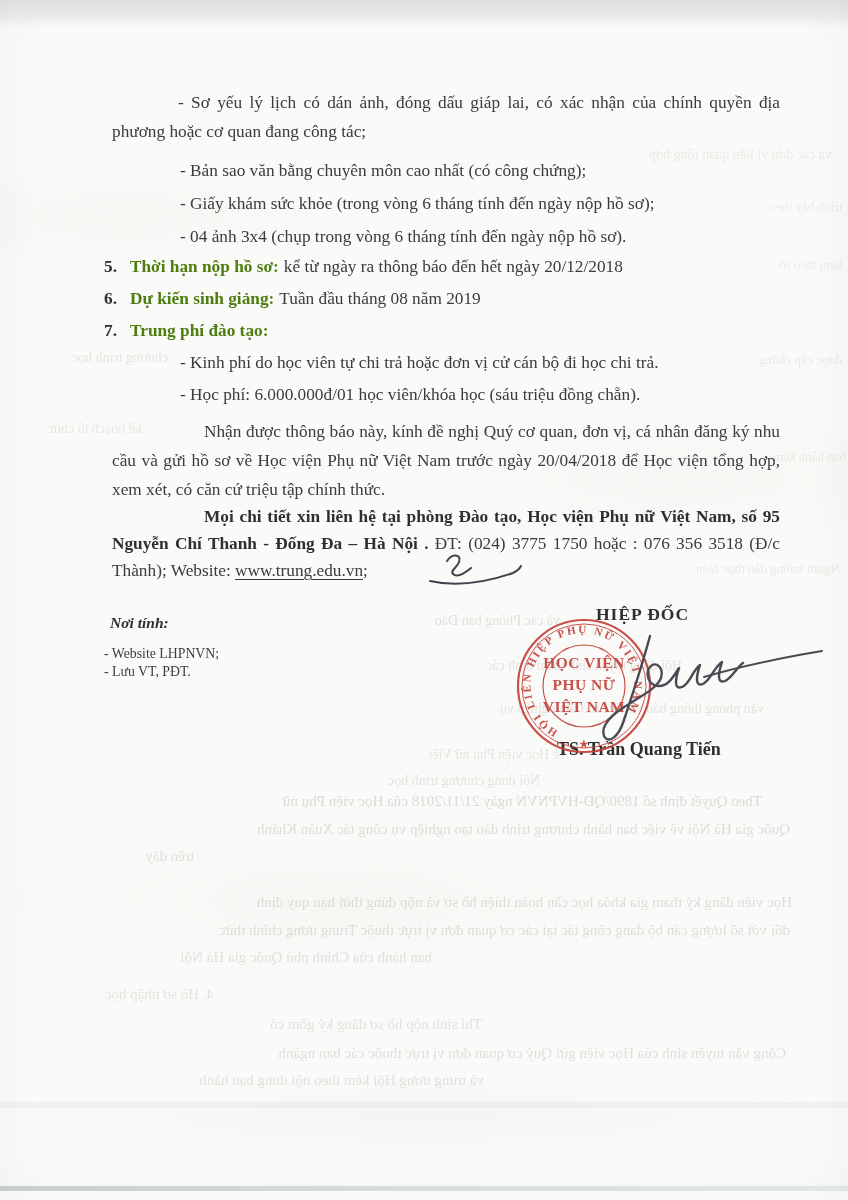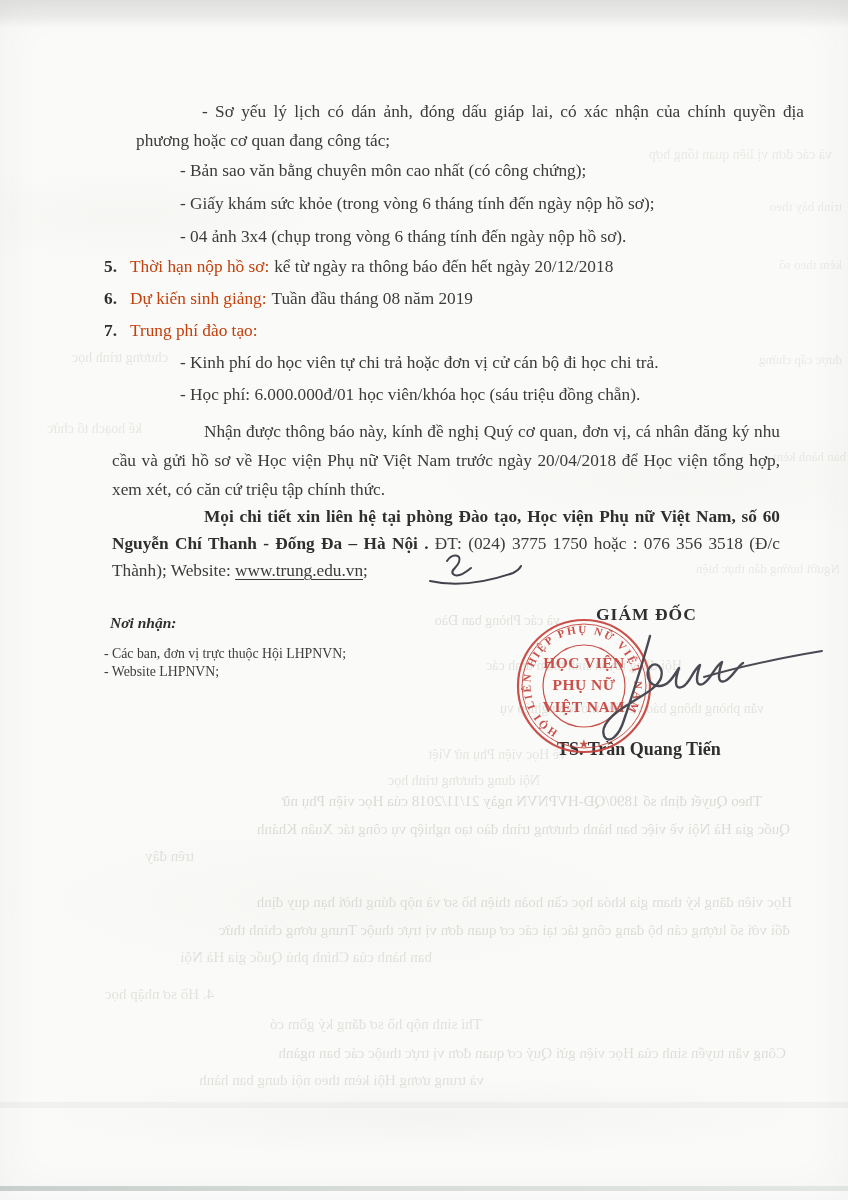--- a/index.html
+++ b/index.html
@@ -27,21 +27,21 @@
 
   
   .para{left:112px;width:668px;font-size:17.3px;line-height:29px;
     text-align:justify;color:#3b3b3b;}
   .indent66{text-indent:66px;}
   .indent92{text-indent:92px;}
   .line{left:112px;width:700px;font-size:17.3px;white-space:nowrap;color:#3b3b3b;}
   .bullet{padding-left:68px;}
   .numitem{left:104px;width:700px;font-size:17.3px;white-space:nowrap;}
   .numitem .num{font-weight:bold;color:#2f2f2f;margin-right:13px;}
-  .numitem .lbl{font-weight:normal;color:#c2410c;}
+  .numitem .lbl{font-weight:bold;color:#4d7c0f;}
   .numitem .itext{margin-left:5px;margin-top:6px;}
   b,.bold{font-weight:bold;color:#2f2f2f;}
   .contact{line-height:27px;}
   .url{text-decoration:underline;text-underline-offset:3px;}
 
   .giamdoc{left:596px;top:604px;font-size:17.5px;font-weight:bold;letter-spacing:1px;color:#2f2f2f;}
   .noinhan{left:110px;top:614px;font-size:15.5px;font-weight:bold;font-style:italic;color:#2f2f2f;}
   .recips{left:104px;top:645px;font-size:13.8px;line-height:17.6px;color:#3d3d3d;}
   .tsname{left:557px;top:739px;font-size:18px;font-weight:bold;color:#2f2f2f;}
 
@@ -80,21 +80,21 @@
     <div class="ghost" style="left: 64px; top: 847px; width: 130px; font-size: 15px; opacity: 0.24;">trên đây</div>
     <div class="ghost" style="left: 70px; top: 893px; width: 722px; font-size: 15px; opacity: 0.27;">Học viên đăng ký tham gia khóa học cần hoàn thiện hồ sơ và nộp đúng thời hạn quy định</div>
     <div class="ghost" style="left: 58px; top: 921px; width: 732px; font-size: 15px; opacity: 0.27;">đối với số lượng cán bộ đang công tác tại các cơ quan đơn vị trực thuộc Trung ương chính thức</div>
     <div class="ghost" style="left: 58px; top: 948px; width: 374px; font-size: 15px; opacity: 0.24;">ban hành của Chính phủ Quốc gia Hà Nội</div>
     <div class="ghost" style="left: 64px; top: 985px; width: 150px; font-size: 15px; opacity: 0.22;">4. Hồ sơ nhập học</div>
     <div class="ghost" style="left: 90px; top: 1015px; width: 392px; font-size: 15px; opacity: 0.24;">Thí sinh nộp hồ sơ đăng ký gồm có</div>
     <div class="ghost" style="left: 62px; top: 1044px; width: 724px; font-size: 15px; opacity: 0.26;">Công văn tuyển sinh của Học viện gửi Quý cơ quan đơn vị trực thuộc các ban ngành</div>
     <div class="ghost" style="left: 60px; top: 1071px; width: 424px; font-size: 15px; opacity: 0.24;">và trung ương Hội kèm theo nội dung ban hành</div>
   </div>
 
-<div class="abs para indent66" style="top:97px;margin-left:24px;">- Sơ yếu lý lịch có dán ảnh, đóng dấu giáp lai, có xác nhận của chính quyền địa phương hoặc cơ quan đang công tác;</div>
+<div class="abs para indent66" style="top:88px;">- Sơ yếu lý lịch có dán ảnh, đóng dấu giáp lai, có xác nhận của chính quyền địa phương hoặc cơ quan đang công tác;</div>
 
 <div class="abs line bullet" style="top:161px;">- Bản sao văn bằng chuyên môn cao nhất (có công chứng);</div>
 
 <div class="abs line bullet" style="top:194px;">- Giấy khám sức khỏe (trong vòng 6 tháng tính đến ngày nộp hồ sơ);</div>
 
 <div class="abs line bullet" style="top:227px;">- 04 ảnh 3x4 (chụp trong vòng 6 tháng tính đến ngày nộp hồ sơ).</div>
 
 <div class="abs numitem" style="top:257px;">
   <span class="num">5.</span><span class="lbl">Thời hạn nộp hồ sơ:</span><span class="itext">kể từ ngày ra thông báo đến hết ngày 20/12/2018</span>
 </div>
@@ -107,30 +107,30 @@
   <span class="num">7.</span><span class="lbl">Trung phí đào tạo:</span>
 </div>
 
 <div class="abs line bullet" style="top:353px;">- Kinh phí do học viên tự chi trả hoặc đơn vị cử cán bộ đi học chi trả.</div>
 
 <div class="abs line bullet" style="top:385px;">- Học phí: 6.000.000đ/01 học viên/khóa học (sáu triệu đồng chẵn).</div>
 
 <div class="abs para indent92" style="top:417px;">Nhận được thông báo này, kính đề nghị Quý cơ quan, đơn vị, cá nhân đăng ký nhu cầu và gửi hồ sơ về Học viện Phụ nữ Việt Nam trước ngày 20/04/2018 để Học viện tổng hợp, xem xét, có căn cứ triệu tập chính thức.</div>
 
 <div class="abs para indent92 contact" style="top:503px;">
-  <b>Mọi chi tiết xin liên hệ tại phòng Đào tạo, Học viện Phụ nữ Việt Nam, số 60 Nguyễn Chí Thanh - Đống Đa – Hà Nội .</b><span> ĐT: (024) 3775 1750 hoặc : 076 356 3518 (Đ/c Thành); Website: </span><span class="url">www.trung.edu.vn</span><span>;</span>
+  <b>Mọi chi tiết xin liên hệ tại phòng Đào tạo, Học viện Phụ nữ Việt Nam, số 95 Nguyễn Chí Thanh - Đống Đa – Hà Nội .</b><span> ĐT: (024) 3775 1750 hoặc : 076 356 3518 (Đ/c Thành); Website: </span><span class="url">www.trung.edu.vn</span><span>;</span>
 </div>
 
-<div class="abs giamdoc">GIÁM ĐỐC</div>
+<div class="abs giamdoc">HIỆP ĐỐC</div>
 
-<div class="abs noinhan">Nơi nhận:</div>
+<div class="abs noinhan">Nơi tính:</div>
 
 <div class="abs recips">
-  <div>- Các ban, đơn vị trực thuộc Hội LHPNVN;</div>
   <div>- Website LHPNVN;</div>
+  <div>- Lưu VT, PĐT.</div>
 </div>
 
 <div class="abs tsname">TS. Trần Quang Tiến</div>
 
 <svg class="ink-layer" width="848" height="1200" viewBox="0 0 848 1200">
 
   <g opacity="0.92">
     <circle cx="584" cy="686" r="66" fill="none" stroke="#c5423c" stroke-width="2.2"></circle>
     <circle cx="584" cy="686" r="62" fill="none" stroke="#c5423c" stroke-width="1"></circle>
     <circle cx="584" cy="686" r="41" fill="none" stroke="#c5423c" stroke-width="1.2"></circle>

